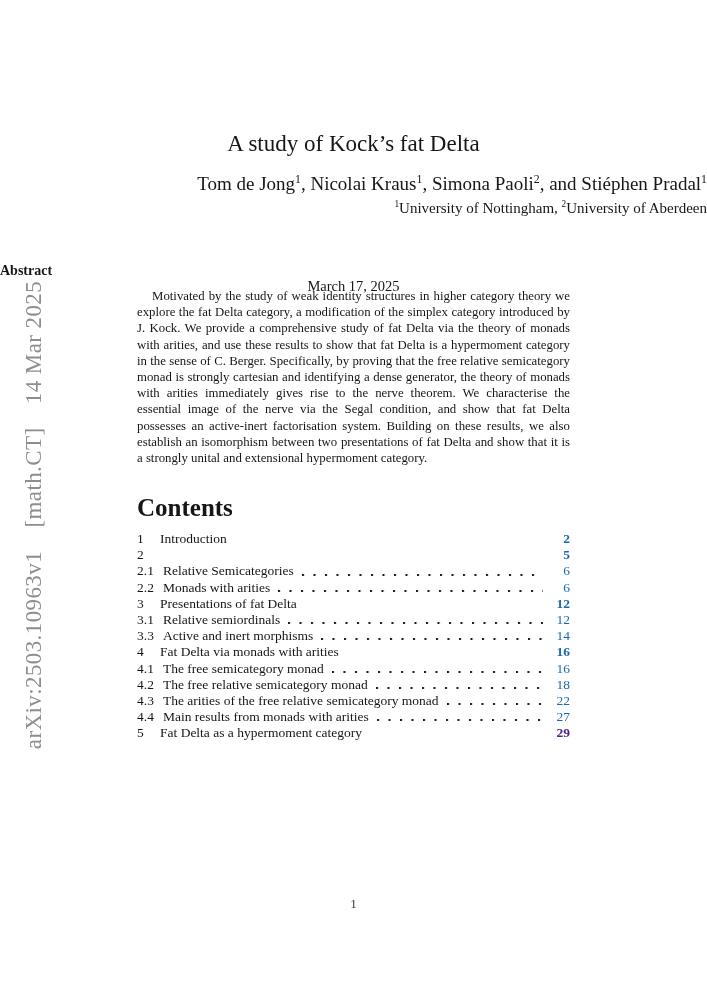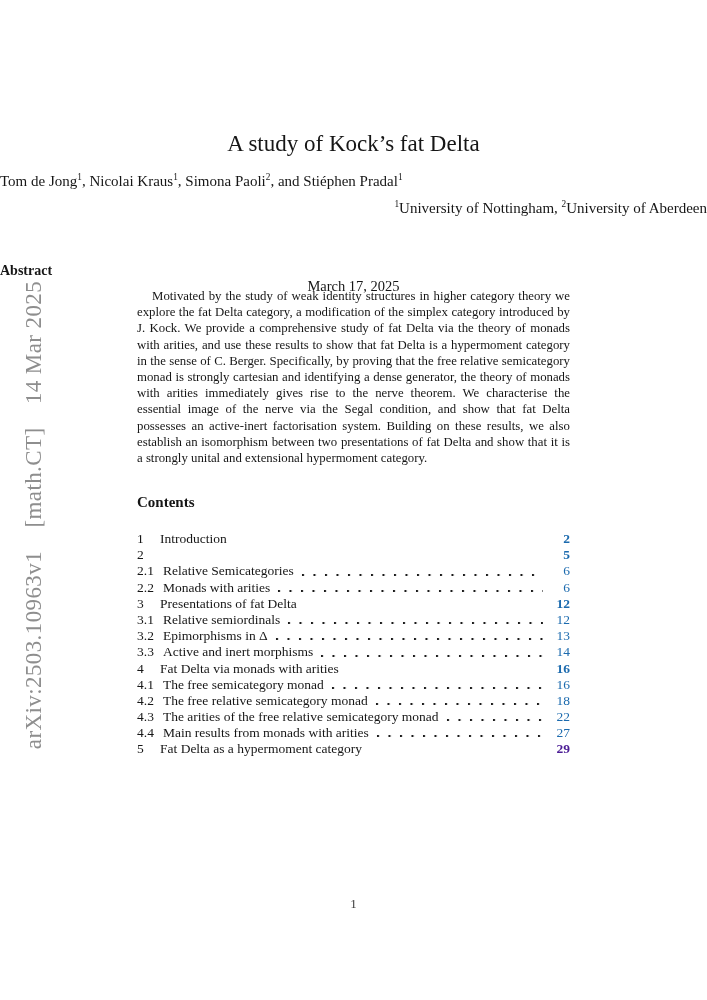--- a/index.html
+++ b/index.html
@@ -21,21 +21,21 @@
     font-size:23px;
     color:#8e8e8e;
     letter-spacing:0.4px;
   }
   .title{
     position:absolute;top:131px;left:0;width:100%;
     text-align:center;font-size:23px;font-weight:normal;margin:0;
   }
   .authors{
     position:absolute;top:173px;left:0;width:100%;
-    text-align:left;font-size:15px;white-space:nowrap;
+    text-align:right;font-size:19px;white-space:nowrap;
   }
   .authors sup,.affils sup{font-size:0.62em;line-height:0;}
   .affils{
     position:absolute;top:200px;left:0;width:100%;
     text-align:right;font-size:15px;white-space:nowrap;
   }
   .date{
     position:absolute;top:230px;left:0;width:100%;
     text-align:center;font-size:14.5px;margin-top:48px;
   }
@@ -43,21 +43,21 @@
     position:absolute;top:263px;left:0;width:100%;
     text-align:left;font-size:14px;font-weight:bold;
   }
   .abstract{
     position:absolute;top:288px;left:137px;width:433px;
     font-size:12.8px;line-height:16.2px;
     text-align:justify;text-indent:15px;
   }
   .contents-head{
     position:absolute;top:494px;left:137px;margin:0;
-    font-size:15px;font-weight:bold;
+    font-size:25px;font-weight:bold;
   }
   .toc{
     position:absolute;top:531px;left:137px;width:433px;
     font-size:13.5px;
   }
   .toc-row{display:flex;align-items:baseline;height:16.2px;}
   .toc-num{flex:none;}
   .lv1 .toc-num{width:23px;}
   .lv2 .toc-num{width:26px;}
   .toc-title{flex:none;white-space:nowrap;}
@@ -126,26 +126,20 @@
         <span class="toc-leader"></span>
         <span class="toc-page" style="color: rgb(27, 106, 174);">12</span>
       </div>
       <div class="toc-row lv2">
         <span class="toc-num">3.1</span>
         <span class="toc-title">Relative semiordinals</span>
         <span class="toc-leader"></span>
         <span class="toc-page" style="color: rgb(27, 106, 174);">12</span>
       </div>
       <div class="toc-row lv2">
-        <span class="toc-num">3.2</span>
-        <span class="toc-title">Epimorphisms in Δ</span>
-        <span class="toc-leader"></span>
-        <span class="toc-page" style="color: rgb(27, 106, 174);">13</span>
-      </div>
-      <div class="toc-row lv2">
         <span class="toc-num">3.3</span>
         <span class="toc-title">Active and inert morphisms</span>
         <span class="toc-leader"></span>
         <span class="toc-page" style="color: rgb(27, 106, 174);">14</span>
       </div>
       <div class="toc-row lv1">
         <span class="toc-num">4</span>
         <span class="toc-title">Fat Delta via monads with arities</span>
         <span class="toc-leader"></span>
         <span class="toc-page" style="color: rgb(27, 106, 174);">16</span>

